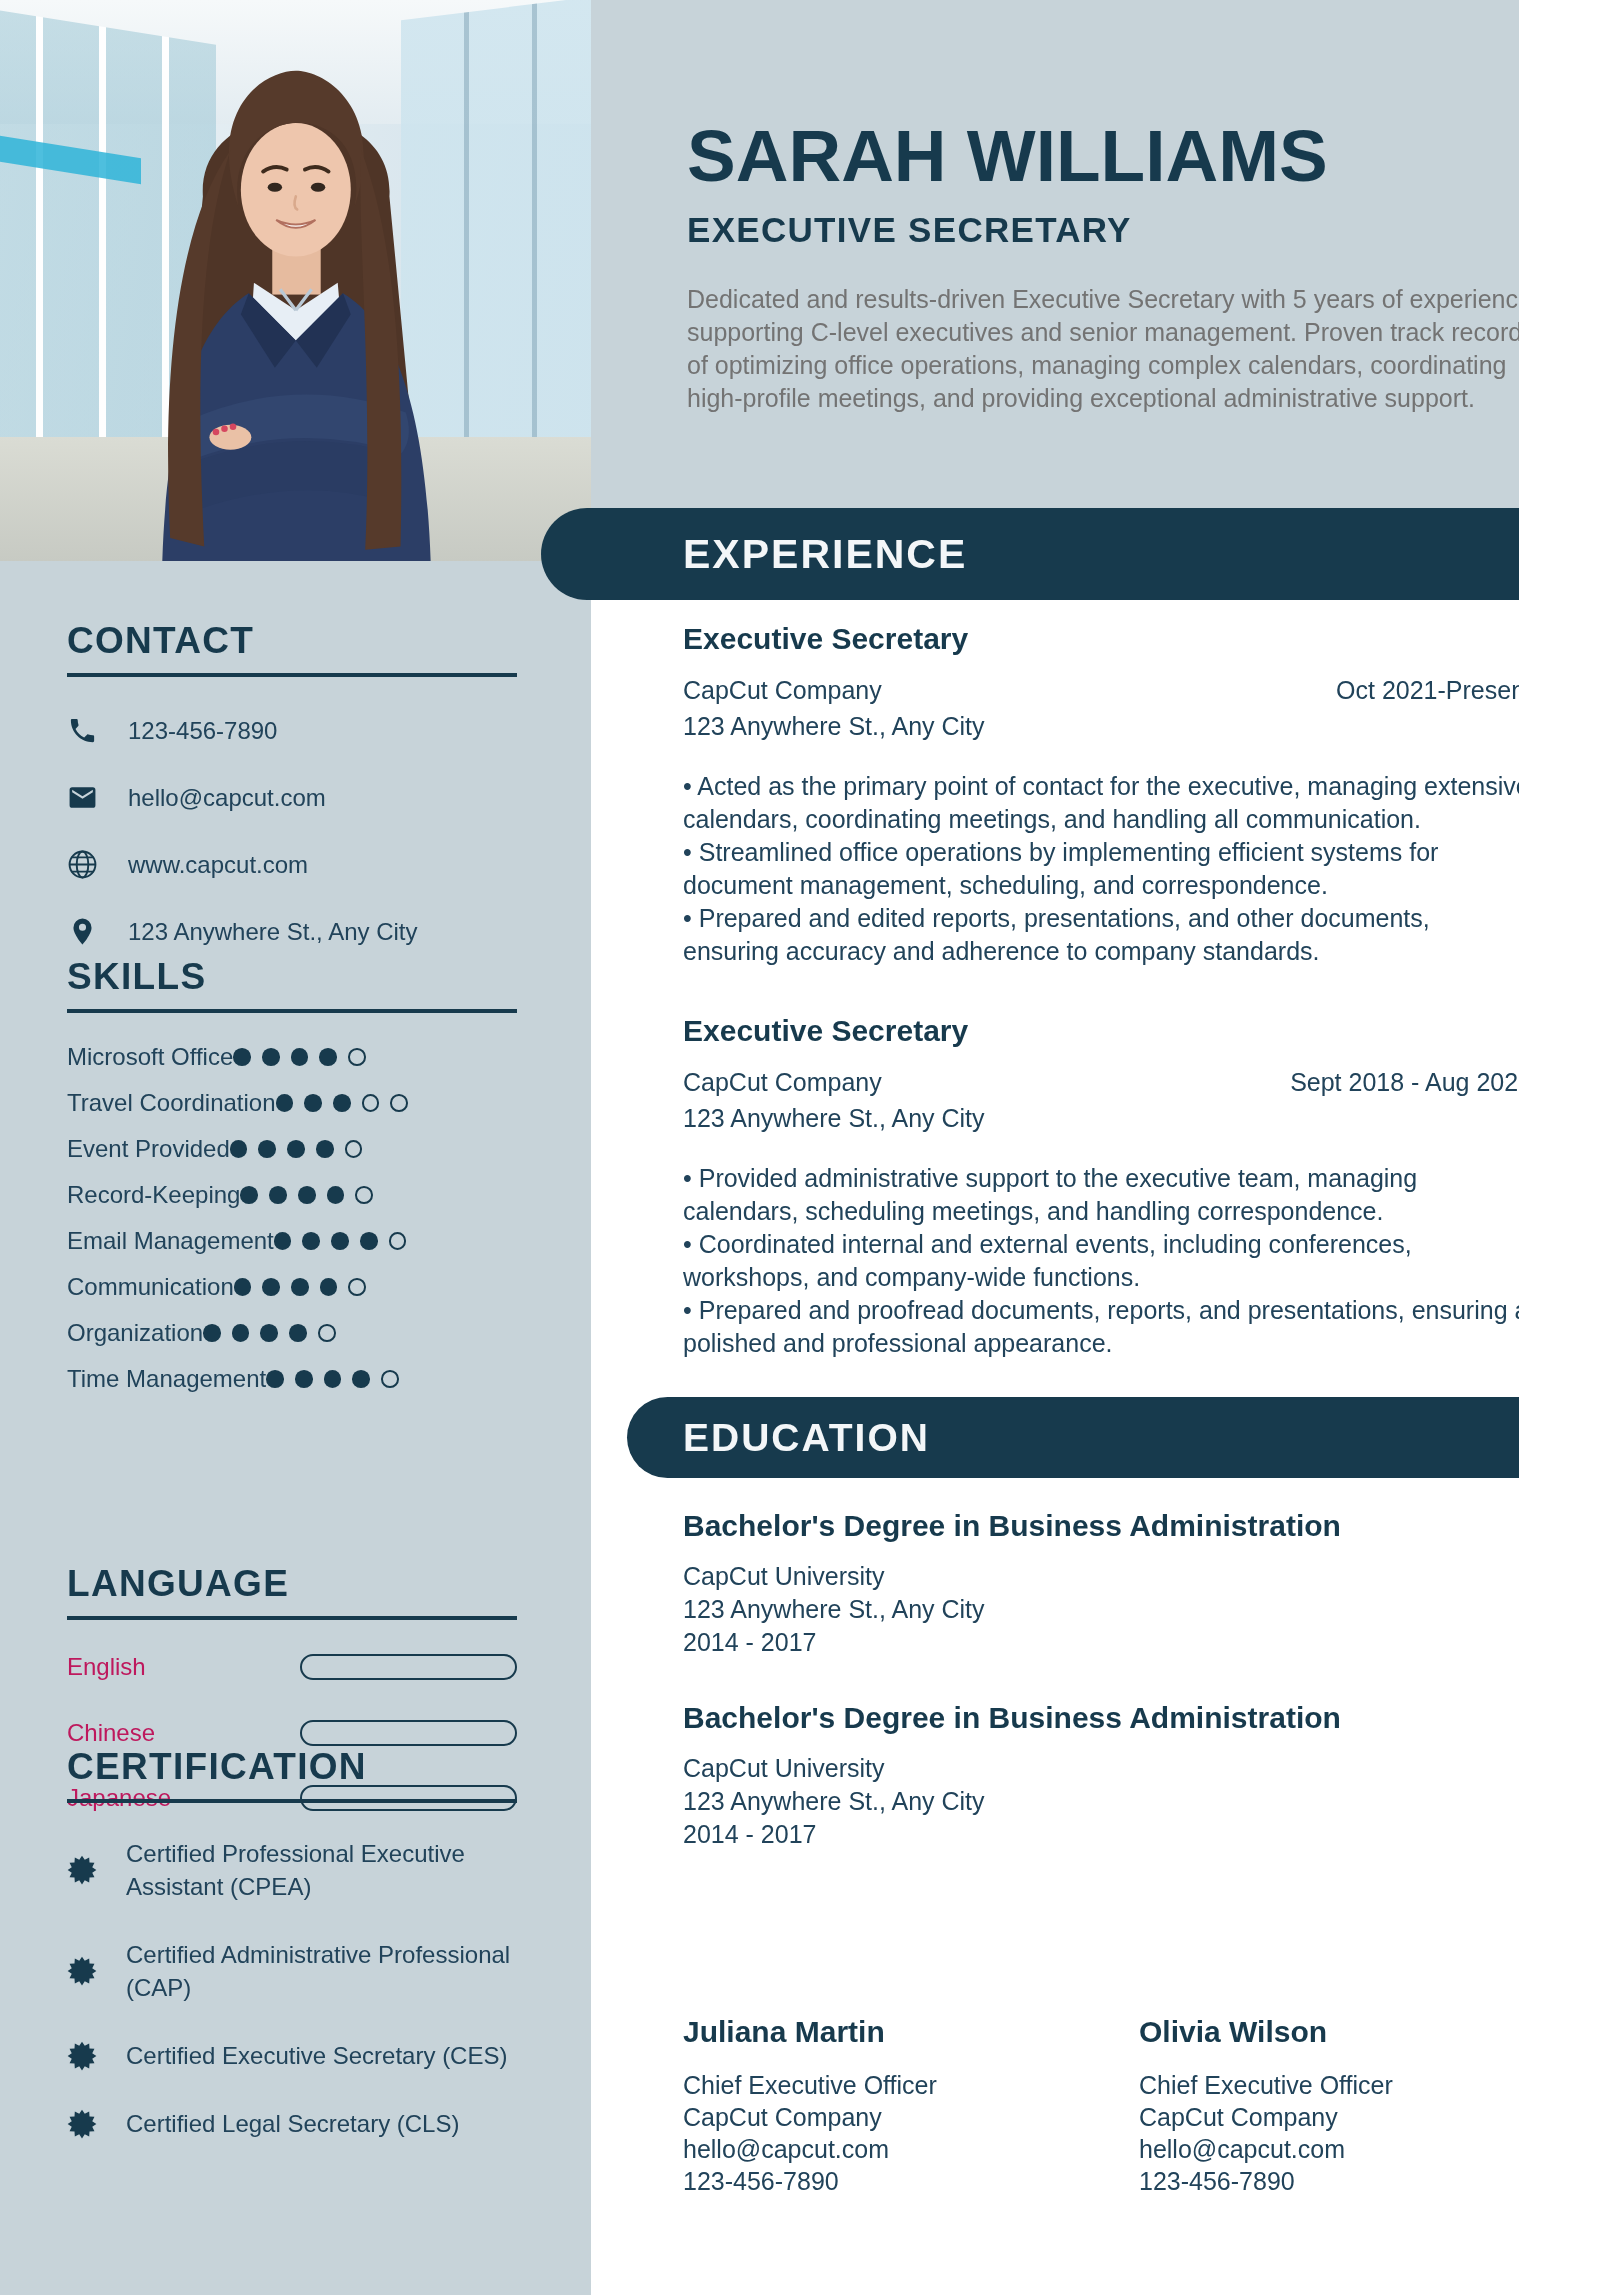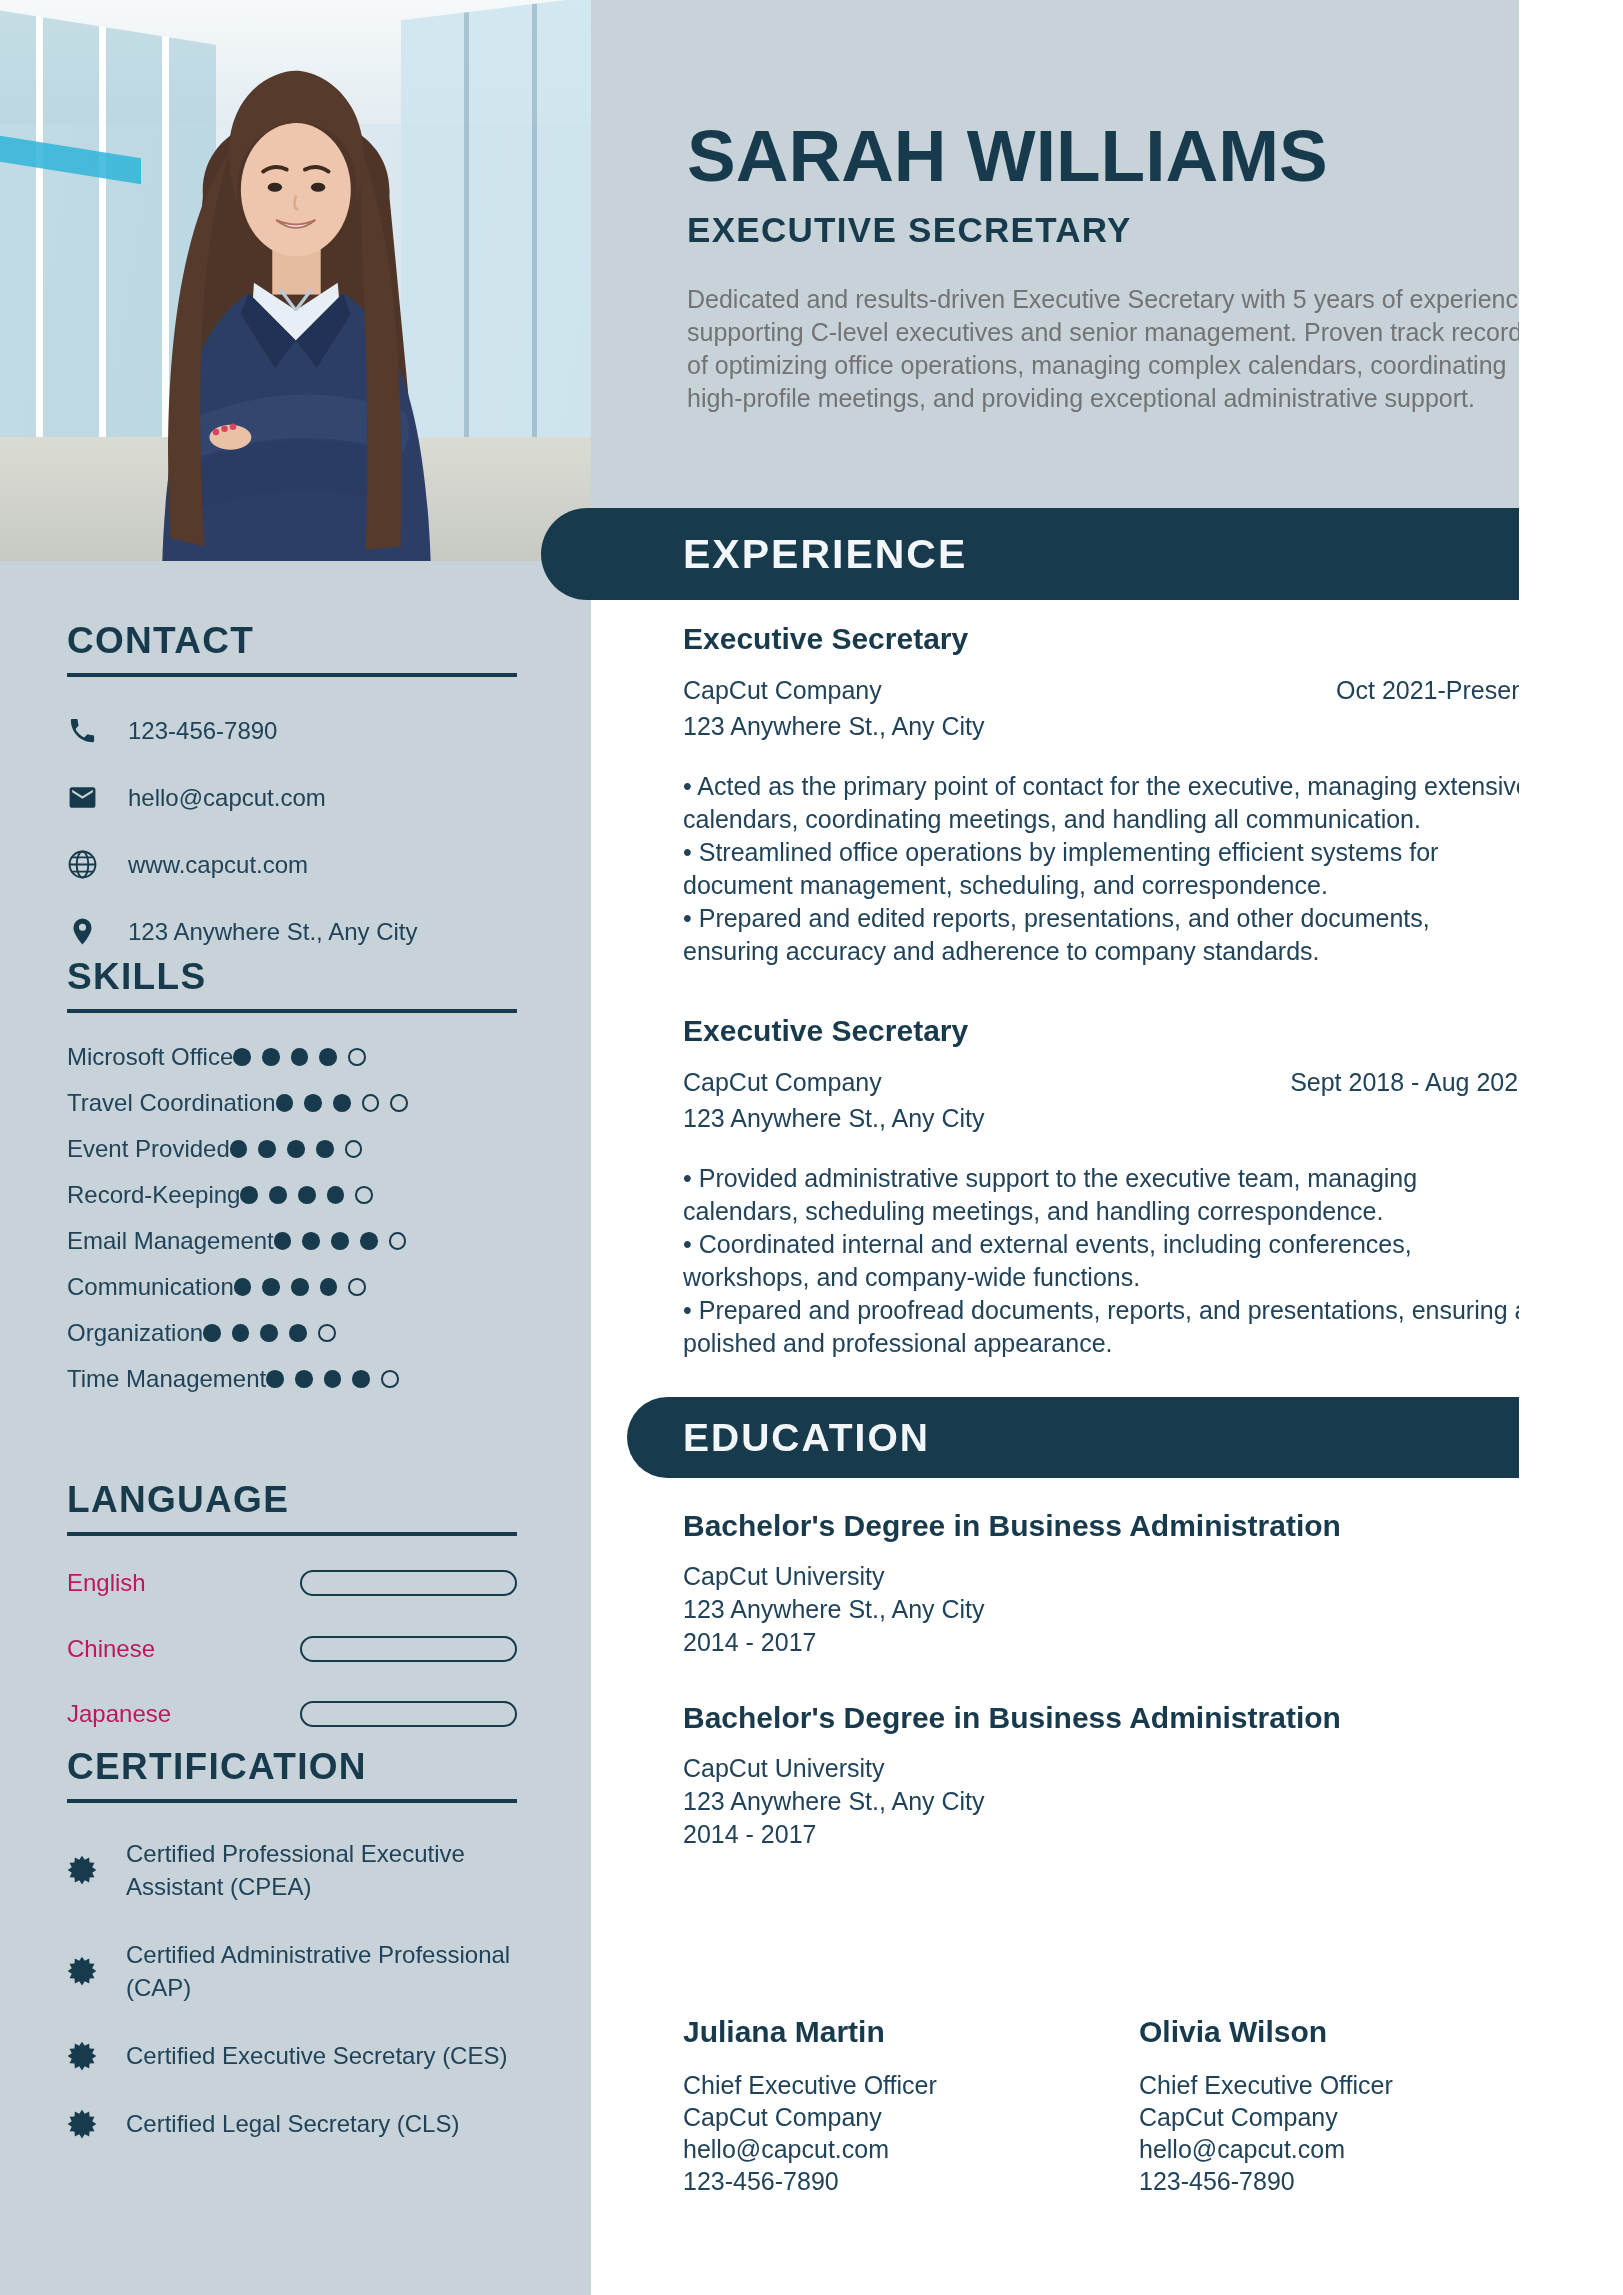--- a/index.html
+++ b/index.html
@@ -34,21 +34,21 @@
               font-size:39px;line-height:76px;padding-left:56px;box-sizing:border-box;}
 
   
   .header{position:absolute;left:687px;top:119px;width:851px;color:#173a4d;}
   .name{font-size:73px;font-weight:700;line-height:1.0;letter-spacing:0;margin:0;}
   .role-title{font-size:35px;font-weight:600;letter-spacing:1.3px;margin-top:18.3px;}
   .summary{font-size:25px;line-height:33px;color:#737373;margin-top:33px;width:845px;}
 
   
   .side-section{position:absolute;left:67px;width:450px;color:#173a4d;}
-  .sec-contact{top:621px;} .sec-skills{top:957px;} .sec-language{top:1480px;} .sec-certs{top:1747px;}
+  .sec-contact{top:621px;} .sec-skills{top:957px;} .sec-language{top:1564px;} .sec-certs{top:1747px;}
   .side-h{font-size:37px;font-weight:600;letter-spacing:1.3px;margin:0;line-height:1.1;}
   .rule{height:3.9px;background:#173a4d;margin-top:11.8px;}
 
   .c-rows{margin-top:35px;}
   .c-row{display:flex;align-items:center;height:37px;margin-bottom:30px;}
   .c-icon{width:31px;height:31px;margin-right:30px;flex:none;}
   .c-text{font-size:24px;color:#21435a;}
 
   .s-rows{margin-top:29px;}
   .s-row{display:flex;align-items:center;justify-content:flex-start;height:29px;margin-bottom:17px;}

